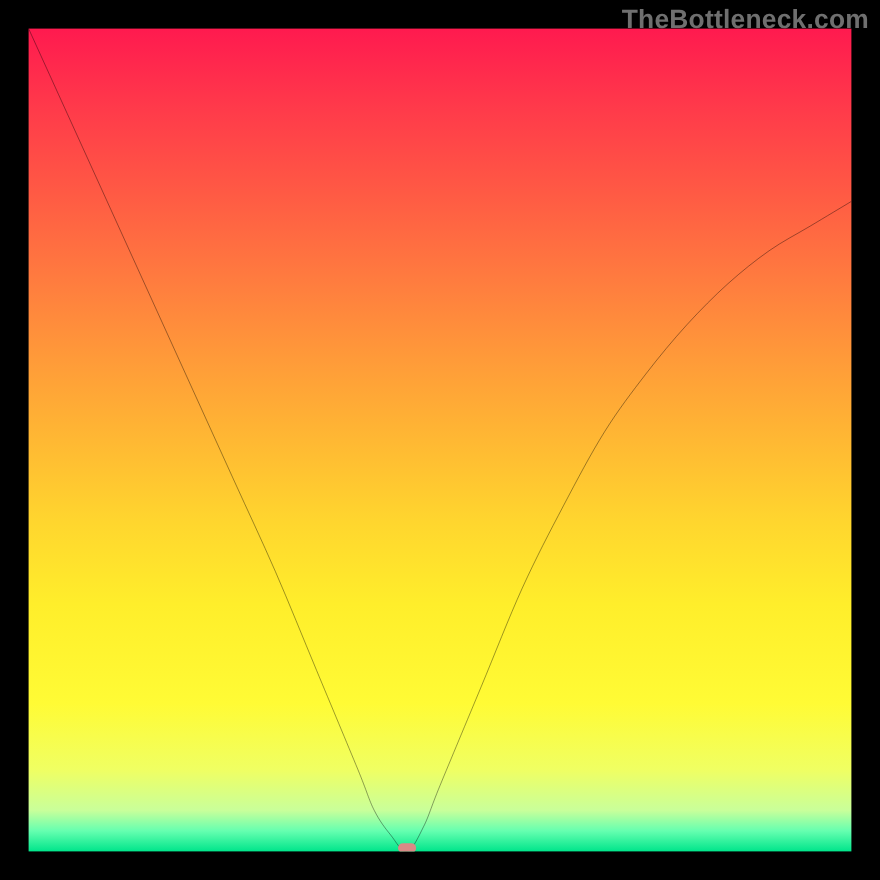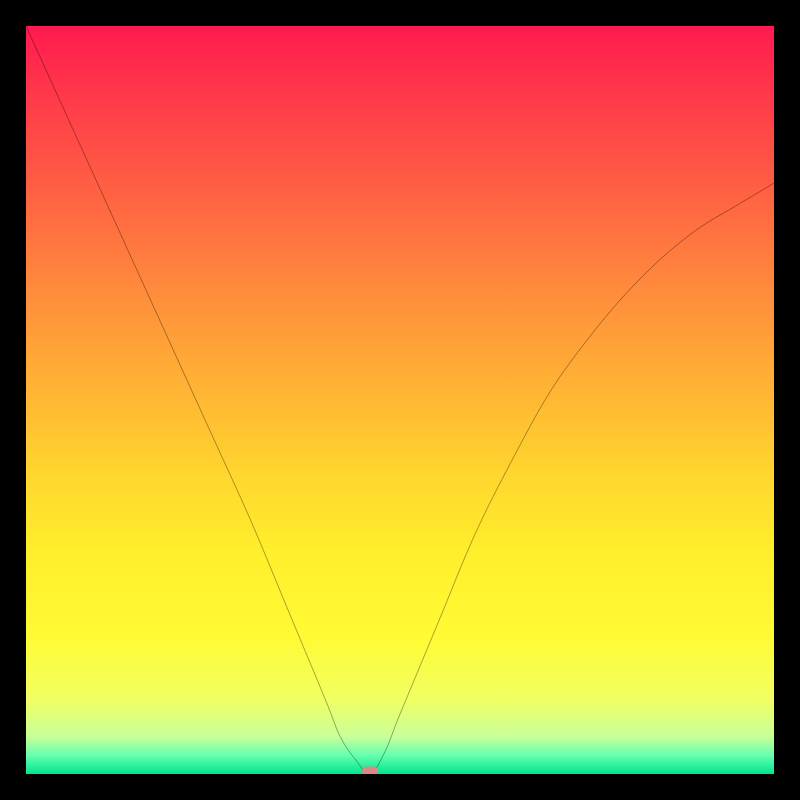--- a/index.html
+++ b/index.html
@@ -56,20 +56,21 @@
     top: 0;
     width: 748px;
     height: 748px;
     pointer-events: none;
   }
 </style>
 </head>
 <body>
 
 <div class="frame">
+  <div class="watermark">TheBottleneck.com</div>
 
   <div class="plot">
     <svg class="overlay" viewBox="0 0 100 100" preserveAspectRatio="none">
       <path fill="none" stroke="#000" stroke-width="0.35" vector-effect="non-scaling-stroke" d="M0.00,0.00 C0.83,1.83 3.33,7.33 5.00,11.00 C6.67,14.67 8.33,18.33 10.00,22.00 C11.67,25.67 13.33,29.33 15.00,33.00 C16.67,36.67 18.33,40.33 20.00,44.00 C21.67,47.67 23.33,51.33 25.00,55.00 C26.67,58.67 28.33,62.17 30.00,66.00 C31.67,69.83 33.33,74.00 35.00,78.00 C36.67,82.00 38.83,87.17 40.00,90.00 C41.17,92.83 41.33,93.67 42.00,95.00 C42.67,96.33 43.33,97.17 44.00,98.00 C44.67,98.83 45.33,100.17 46.00,100.00 C46.67,99.83 47.33,98.33 48.00,97.00 C48.67,95.67 48.83,94.83 50.00,92.00 C51.17,89.17 53.33,84.00 55.00,80.00 C56.67,76.00 58.33,71.67 60.00,68.00 C61.67,64.33 63.33,61.17 65.00,58.00 C66.67,54.83 68.33,51.67 70.00,49.00 C71.67,46.33 73.33,44.17 75.00,42.00 C76.67,39.83 78.33,37.83 80.00,36.00 C81.67,34.17 83.33,32.50 85.00,31.00 C86.67,29.50 88.33,28.17 90.00,27.00 C91.67,25.83 93.33,25.00 95.00,24.00 C96.67,23.00 99.17,21.50 100.00,21.00"></path>
       <rect y="99" width="2.2" height="1.2" rx="0.6" ry="0.6" fill="#d98a86" x="44.90"></rect>
     </svg>
   </div>
 </div>
 
 </body></html>

